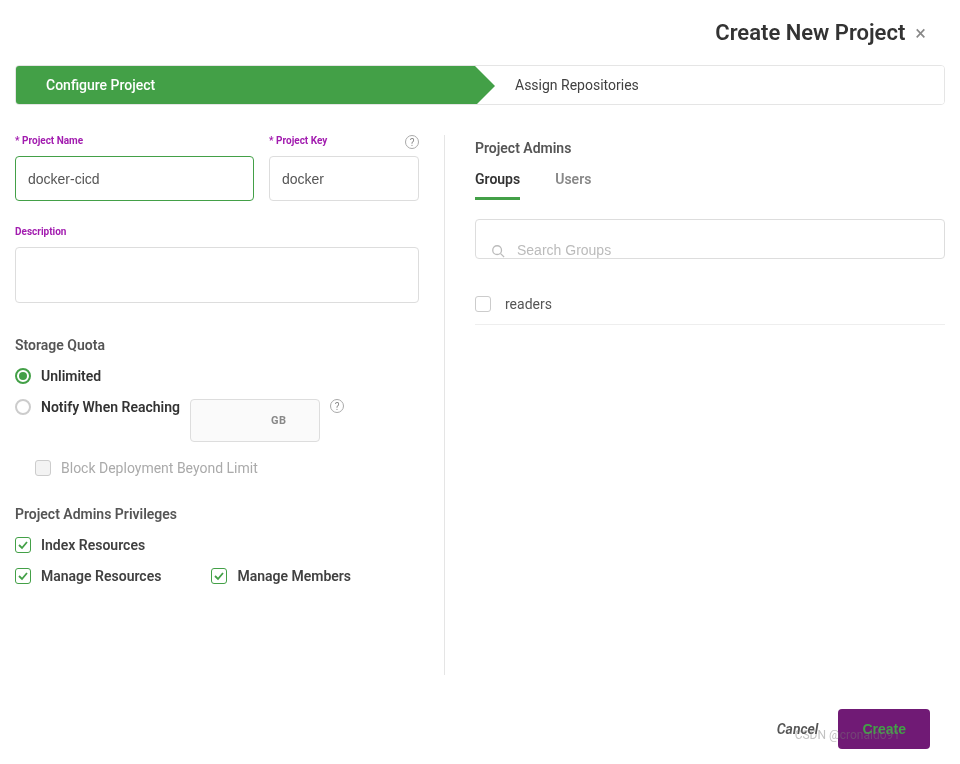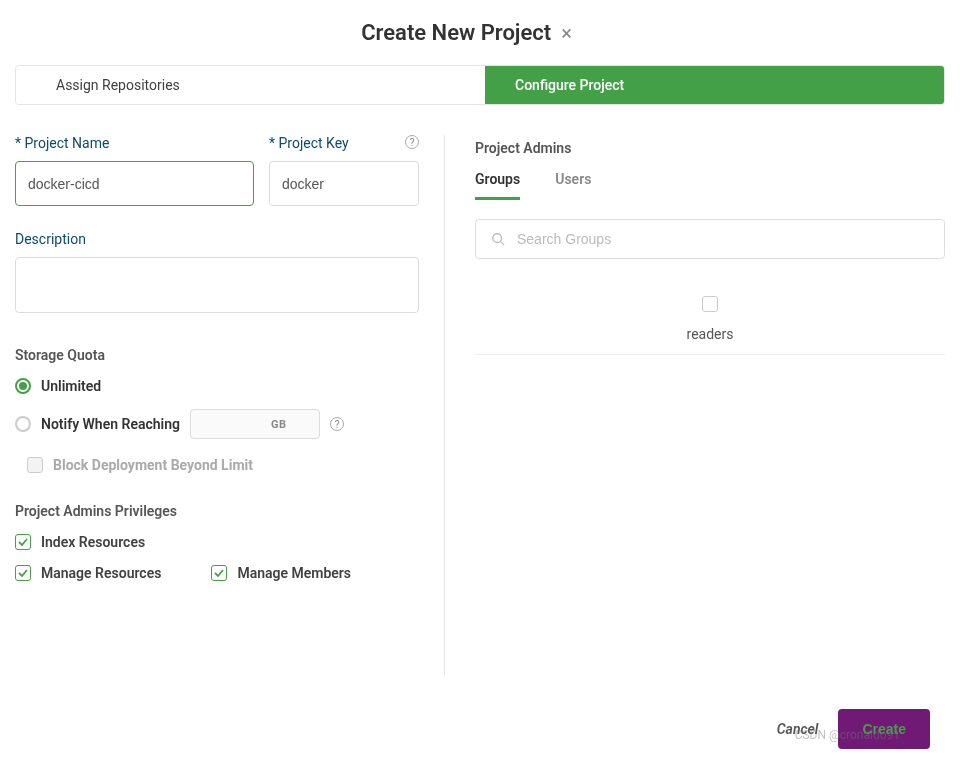--- a/index.html
+++ b/index.html
@@ -6,23 +6,23 @@
   body {
     font-family: -apple-system, BlinkMacSystemFont, "Segoe UI", Roboto, Helvetica, Arial, sans-serif;
     background: #fff;
     color: #333;
     width: 960px;
     height: 764px;
     position: relative;
   }
   .header {
     display: flex;
-    justify-content: center;
-    align-items: center;
-    padding: 20px 32px 20px 15px;
+    justify-content: flex-end;
+    align-items: center;
+    padding: 20px 24px 20px 15px;
   }
   .header h1 {
     font-size: 22px;
     font-weight: 600;
     color: #333;
   }
   .close {
     font-size: 20px;
     color: #888;
     cursor: pointer;
@@ -80,23 +80,23 @@
   }
   .form-row {
     display: flex;
     gap: 15px;
     margin-bottom: 25px;
   }
   .form-group { flex: 1; position: relative; }
   .form-group.pk { flex: 0 0 150px; }
   .form-label {
     display: block;
-    font-size: 14px;
-    color: #0c4a6e;
-    font-weight: 400;
+    font-size: 10px;
+    color: #a21caf;
+    font-weight: 700;
     margin-bottom: 10px;
   }
   .help-icon {
     position: absolute;
     right: 0;
     top: 0;
     width: 14px; height: 14px;
     border: 1px solid #aaa;
     border-radius: 50%;
     font-size: 10px;
@@ -154,31 +154,30 @@
   }
   .radio.selected { border-color: #43a047; }
   .radio.selected::after {
     content: "";
     width: 8px; height: 8px;
     background: #43a047;
     border-radius: 50%;
   }
   .notify-row {
     display: flex;
-    align-items: center;
     gap: 10px;
     font-size: 14px;
   }
   .notify-row .radio-label { color: #333; font-weight: 600;}
   .gb-input {
     display: flex;
     align-items: center;
     border: 1px solid #ddd;
     border-radius: 4px;
-    height: 30px;
+    height: 43px;
     padding: 0 10px;
     width: 130px;
     background: #fafafa;
   }
   .gb-input input {
     border: none;
     width: 70px;
     background: transparent;
     outline: none;
     font-size: 13px;
@@ -187,23 +186,23 @@
     font-size: 11px;
     color: #888;
     font-weight: 700;
     letter-spacing: 0.5px;
   }
   .checkbox-row {
     display: flex;
     align-items: flex-start;
     gap: 10px;
     margin-top: 18px;
-    margin-left: 12px;
-    font-size: 14px;
-    font-weight: 700;
+    margin-left: 20px;
+    font-size: 14px;
+    font-weight: 400;
   }
   .checkbox {
     width: 16px; height: 16px;
     border: 1px solid #ccc;
     border-radius: 3px;
     flex-shrink: 0;
   }
   .checkbox.disabled { background: #f3f3f3; }
   .disabled-text { color: #aaa; }
   .priv-row {
@@ -249,21 +248,21 @@
     color: #888;
     padding-bottom: 10px;
     cursor: pointer;
   }
   .tab.active {
     color: #333;
     border-bottom: 3px solid #43a047;
   }
   .search-box {
     display: flex;
-    align-items: center;
+    align-items: flex-end;
     border: 1px solid #ddd;
     border-radius: 4px;
     height: 40px;
     padding: 0 15px;
     gap: 12px;
     margin-bottom: 25px;
   }
   .search-box svg { width: 14px; height: 14px; stroke: #bbb; fill: none; }
   .search-box input {
     border: none;
@@ -274,21 +273,20 @@
   }
   .search-box input::placeholder { color: #bbb; }
   .group-item {
     display: flex;
     align-items: center;
     gap: 14px;
     padding: 12px 0;
     border-bottom: 1px solid #eee;
     font-size: 14px;
     color: #555;
-    flex-direction: column;
   }
   .group-check {
     width: 16px; height: 16px;
     border: 1px solid #ccc;
     border-radius: 3px;
   }
   .footer {
     position: absolute;
     bottom: 15px;
     right: 30px;
@@ -324,25 +322,25 @@
 </style>
 </head>
 <body>
 
 <div class="header">
   <h1>Create New Project</h1>
   <div class="close">×</div>
 </div>
 
 <div class="stepper">
+  <div class="step active">
+    <span>Configure Project</span>
+  </div>
   <div class="step inactive">
     <span>Assign Repositories</span>
-  </div>
-  <div class="step active">
-    <span>Configure Project</span>
   </div>
 </div>
 
 <div class="main">
   <div class="left-col">
     <div class="form-row">
       <div class="form-group">
         <label class="form-label">* Project Name</label>
         <input class="text-input focused" value="docker-cicd" style="">
       </div>

